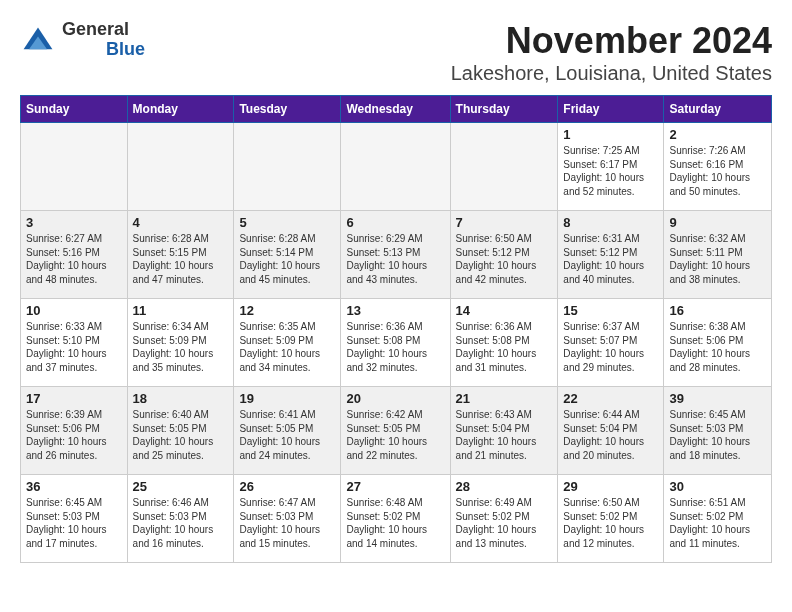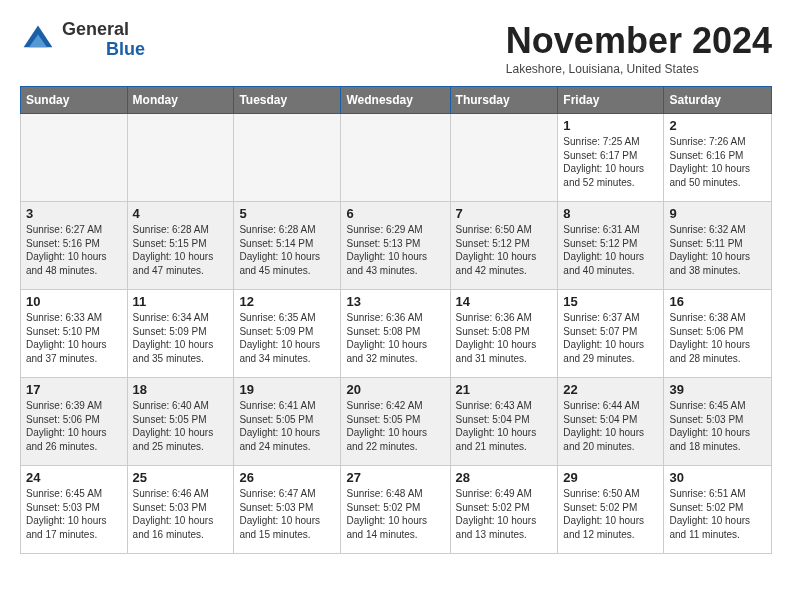--- a/index.html
+++ b/index.html
@@ -11,21 +11,21 @@
       padding: 20px;
     }
     .header-section {
       display: flex;
       justify-content: space-between;
       align-items: flex-start;
       margin-bottom: 10px;
     }
     .logo {
       display: flex;
-      align-items: center;
+      align-items: flex-end;
       gap: 6px;
     }
     .logo-text {
       display: flex;
       flex-direction: column;
       line-height: 1.1;
     }
     .logo-general {
       font-size: 18px;
       font-weight: bold;
@@ -35,38 +35,38 @@
       font-size: 18px;
       font-weight: bold;
       color: #1a5fa8;
       margin-left: 44px;
     }
     .logo-icon {
       width: 36px;
       height: 36px;
     }
     .title-section {
-      text-align: left;
+      text-align: right;
     }
     .month-title {
       font-size: 36px;
       font-weight: bold;
       color: #222;
     }
     .location-subtitle {
-      font-size: 12px;
+      font-size: 20px;
       color: #444;
     }
     .calendar-table {
       width: 100%;
       border-collapse: collapse;
       font-size: 11px;
     }
     .calendar-table th {
-      background-color: #737373;
+      background-color: #4c1d95;
       color: #fff;
       text-align: left;
       padding: 6px 5px;
       font-size: 12px;
       font-weight: bold;
       border: 1px solid #1a5fa8;
     }
     .calendar-table td {
       border: 1px solid #ccc;
       vertical-align: top;
@@ -295,21 +295,21 @@
         <td>
           <div class="day-number">39</div>
           <div class="day-info">Sunrise: 6:45 AM
 Sunset: 5:03 PM
 Daylight: 10 hours
 and 18 minutes.</div>
         </td>
       </tr>
       <tr>
         <td>
-          <div class="day-number">24</div>
+          <div class="day-number">36</div>
           <div class="day-info">Sunrise: 6:45 AM
 Sunset: 5:03 PM
 Daylight: 10 hours
 and 17 minutes.</div>
         </td>
         <td>
           <div class="day-number">25</div>
           <div class="day-info">Sunrise: 6:46 AM
 Sunset: 5:03 PM
 Daylight: 10 hours

